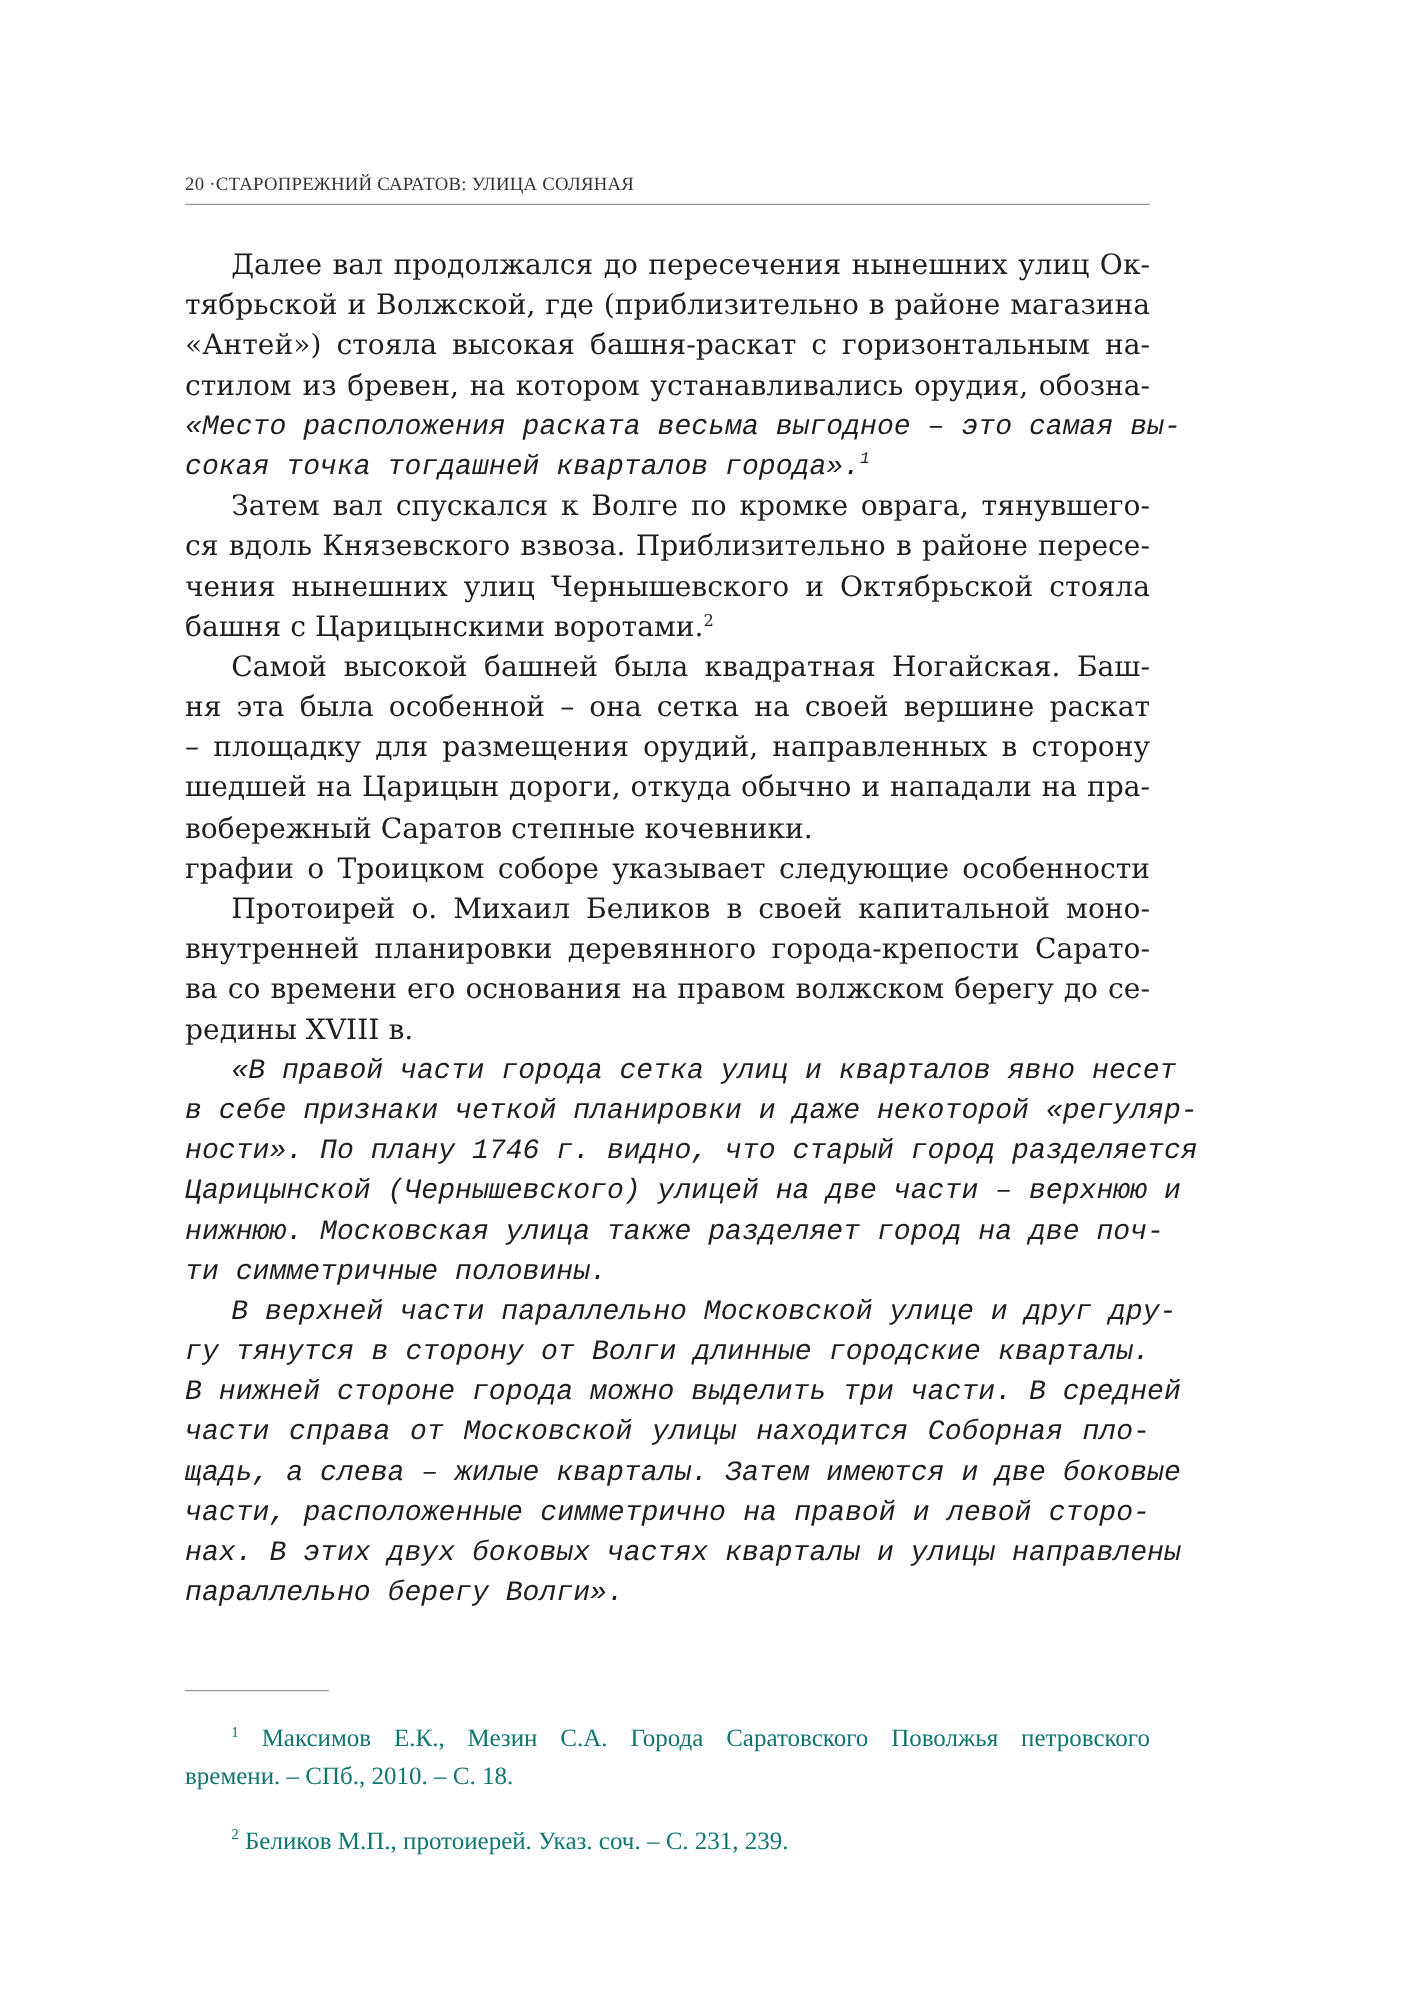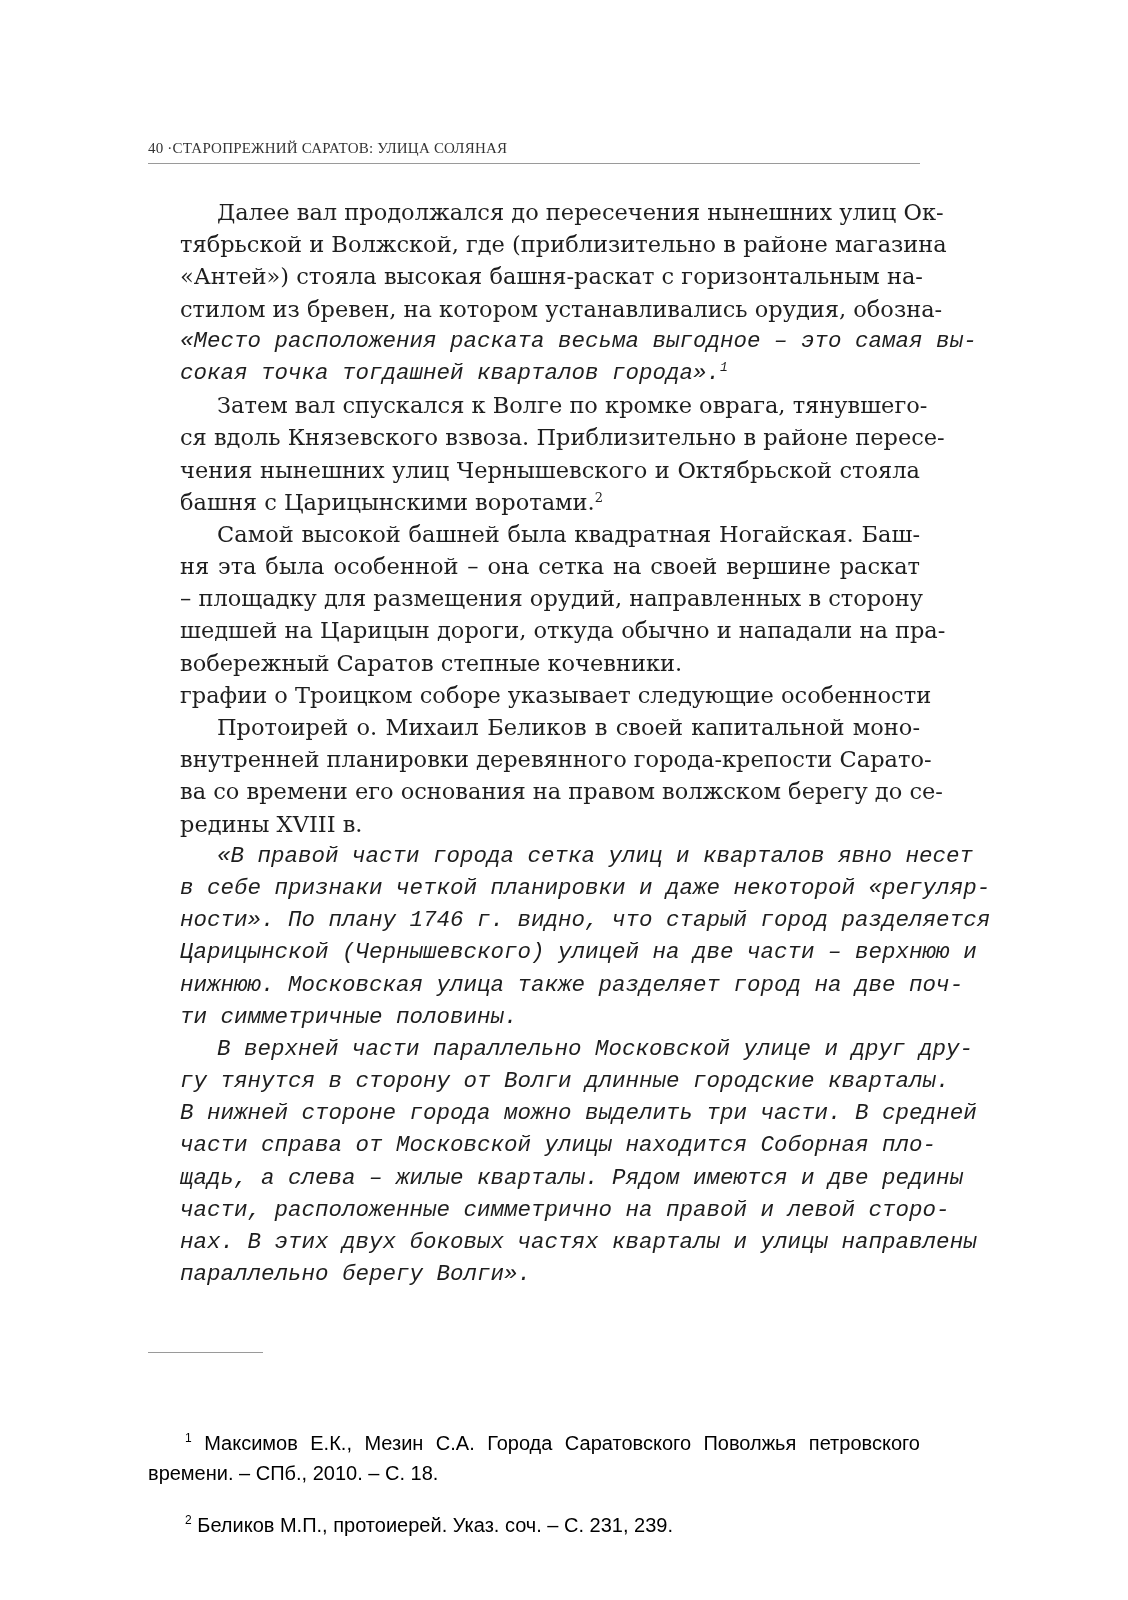--- a/index.html
+++ b/index.html
@@ -8,39 +8,39 @@
     position: absolute; left: 148px; top: 140px; width: 770px;
     font-family: "Liberation Serif", serif; font-size: 15px; letter-spacing: 0.2px; color: #333;
   }
   .header-rule {
     position: absolute; left: 148px; top: 163px; width: 772px; height: 1px; background: #9a9a9a;
   }
   .body-text {
     position: absolute; left: 148px; top: 196px; width: 772px;
     font-family: "DejaVu Serif", serif; font-size: 22.5px; color: #1e1e1e;
   }
-  .line { height: 32.2px; line-height: 32.2px; white-space: nowrap; text-align: justify; text-align-last: justify; margin-left: 32px; }
+  .line { height: 32.2px; line-height: 32.2px; white-space: nowrap; text-align: justify; text-align-last: justify; }
   .line.last { text-align-last: left; }
   .indent { padding-left: 37px; }
   .it { font-style: italic; font-family: Liberation Mono, monospace; }
   sup { font-size: 13px; line-height: 0; vertical-align: super; }
   .fn-rule { position: absolute; left: 148px; top: 1352px; width: 115px; height: 1px; background: #9a9a9a; }
   .footnotes {
-    position: absolute; left: 148px; top: 1428px; width: 772px;
-    font-family: Liberation Sans, sans-serif; font-size: 20px; color: #000000;
+    position: absolute; left: 148px; top: 1376px; width: 772px;
+    font-family: Liberation Serif, serif; font-size: 20px; color: #0f766e;
   }
   .fn-line { height: 30px; line-height: 30px; white-space: nowrap; text-align: justify; text-align-last: justify; }
   .fn-line.last { text-align-last: left; }
   .fn-gap { height: 22px; }
   .fn-sup { font-size: 12px; vertical-align: super; line-height: 0; }
 </style>
 </head>
 <body>
 
-<div class="header">40 ·СТАРОПРЕЖНИЙ САРАТОВ: УЛИЦА СОЛЯНАЯ</div>
+<div class="header">20 ·СТАРОПРЕЖНИЙ САРАТОВ: УЛИЦА СОЛЯНАЯ</div>
 <div class="header-rule"></div>
 
 <div class="body-text">
 
   <div class="line indent">Далее вал продолжался до пересечения нынешних улиц Ок-</div>
   <div class="line">тябрьской и Волжской, где (приблизительно в районе магазина</div>
   <div class="line">«Антей») стояла высокая башня-раскат с горизонтальным на-</div>
   <div class="line">стилом из бревен, на котором устанавливались орудия, обозна-</div>
 
   <div class="line it">«Место расположения раската весьма выгодное – это самая вы-</div>
@@ -67,21 +67,21 @@
   <div class="line it">в себе признаки четкой планировки и даже некоторой «регуляр-</div>
   <div class="line it">ности». По плану 1746 г. видно, что старый город разделяется</div>
   <div class="line it">Царицынской (Чернышевского) улицей на две части – верхнюю и</div>
   <div class="line it">нижнюю. Московская улица также разделяет город на две поч-</div>
   <div class="line it last">ти симметричные половины.</div>
 
   <div class="line it indent">В верхней части параллельно Московской улице и друг дру-</div>
   <div class="line it">гу тянутся в сторону от Волги длинные городские кварталы.</div>
   <div class="line it">В нижней стороне города можно выделить три части. В средней</div>
   <div class="line it">части справа от Московской улицы находится Соборная пло-</div>
-  <div class="line it">щадь, а слева – жилые кварталы. Рядом имеются и две редины</div>
+  <div class="line it">щадь, а слева – жилые кварталы. Затем имеются и две боковые</div>
   <div class="line it">части, расположенные симметрично на правой и левой сторо-</div>
   <div class="line it">нах. В этих двух боковых частях кварталы и улицы направлены</div>
   <div class="line it last">параллельно берегу Волги».</div>
 </div>
 
 <div class="fn-rule"></div>
 
 <div class="footnotes">
   <div class="fn-line indent"><span class="fn-sup">1</span> <span>Максимов Е.К., Мезин С.А. Города Саратовского Поволжья петровского</span></div>
   <div class="fn-line last">времени. – СПб., 2010. – С. 18.</div>

